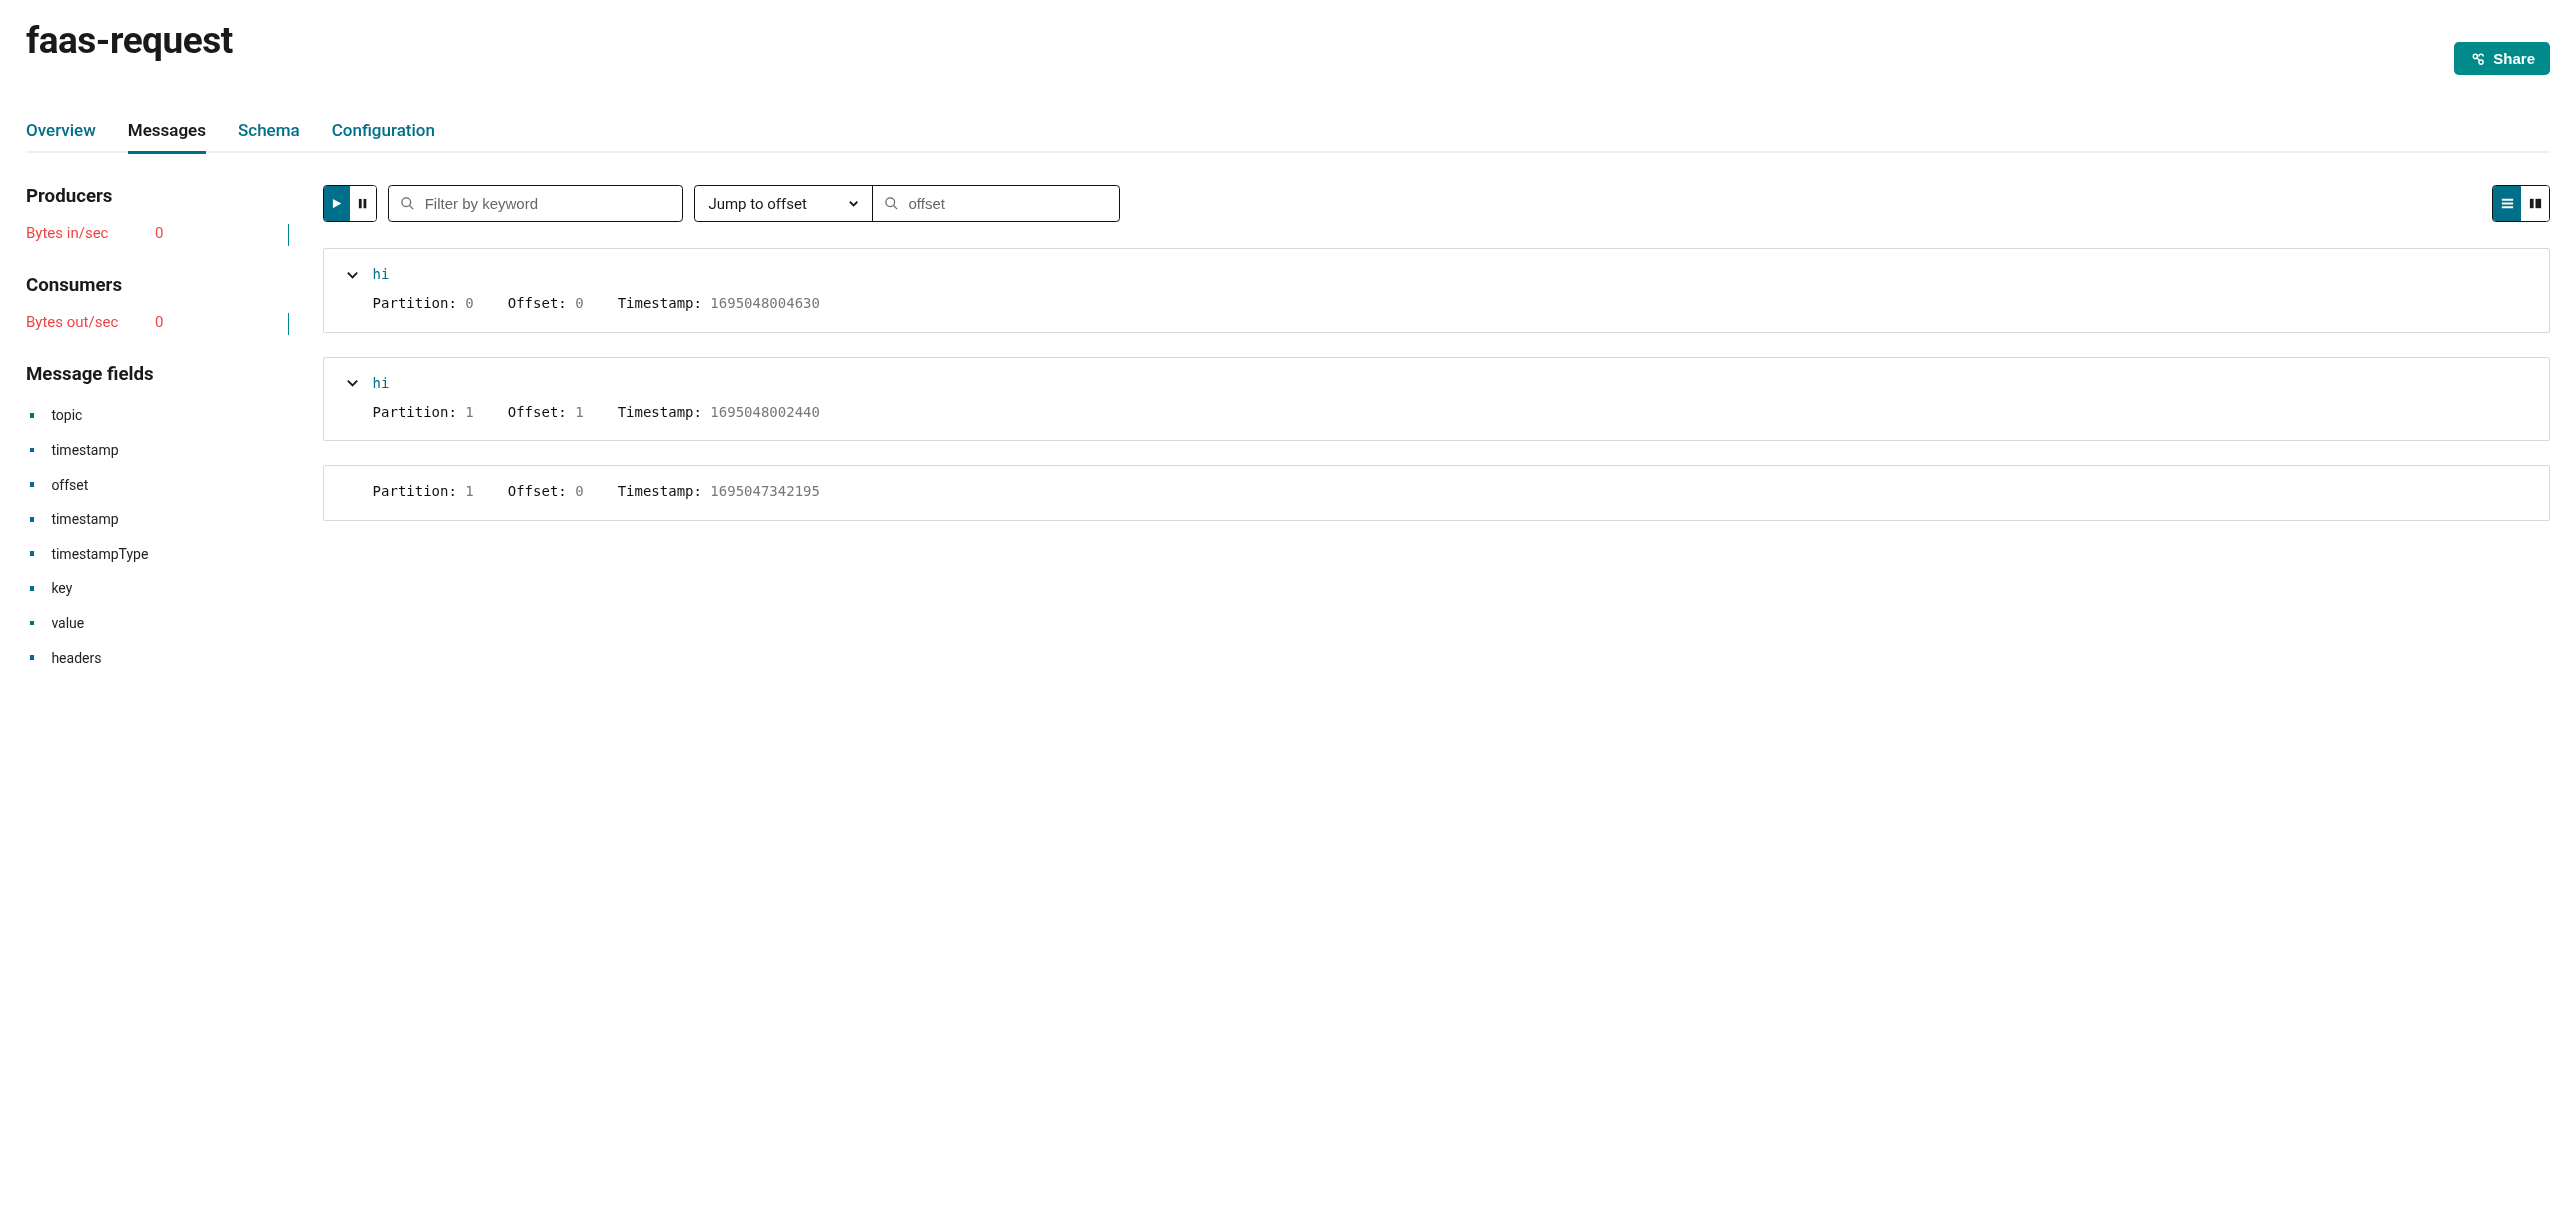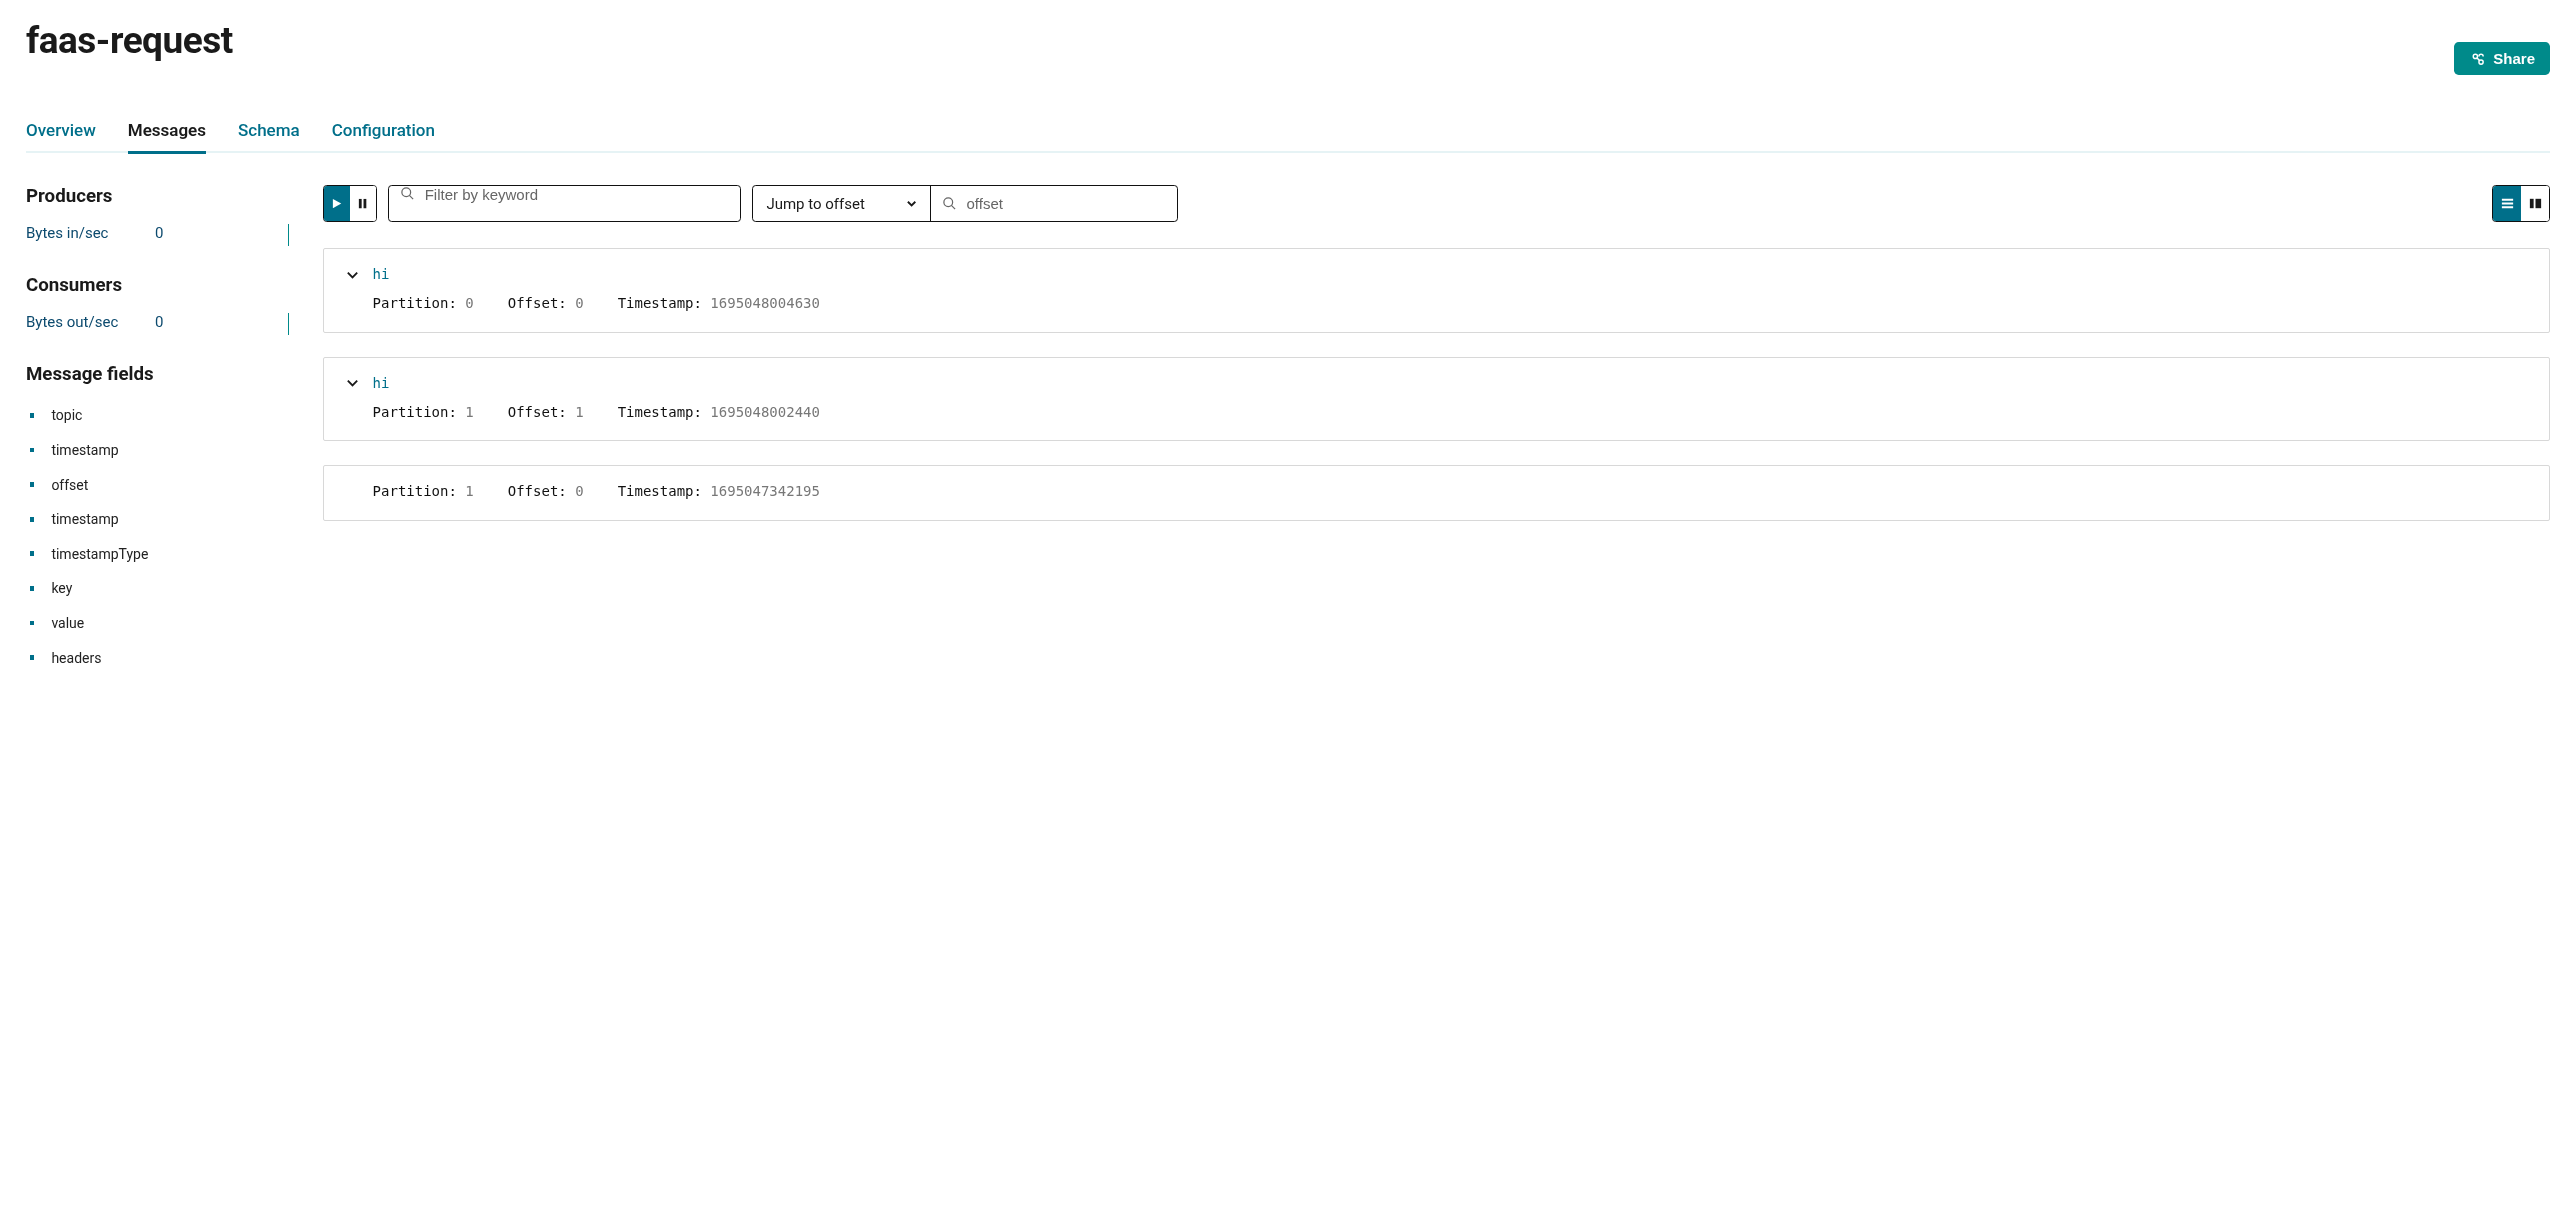--- a/index.html
+++ b/index.html
@@ -74,21 +74,21 @@
   .side-heading {
     font-size: 18.7px;
     font-weight: 700;
     color: #1a1a1a;
     margin-bottom: 13px;
   }
   .metric-row {
     display: flex;
     align-items: center;
     font-size: 15px;
-    color: #0c4a6e;
+    color: #ef4444;
     height: 26px;
   }
   .metric-label { width: 129px; }
   .metric-value { width: 37px; }
   .spark {
     margin-left: auto;
     width: 9.3px;
     height: 22.4px;
     border-left: 1.9px solid #008a8a;
     align-self: flex-end;
@@ -131,25 +131,25 @@
     width: 26px;
     display: flex;
     align-items: center;
     justify-content: center;
     background: #fff;
     cursor: pointer;
   }
   .pp-btn.active { background: #006f8a; color: #fff; }
   .pp-btn svg { width: 11.2px; height: 11.2px; }
   .filter-input {
-    width: 353px;
+    width: 295px;
     border: 0.9px solid #111;
     border-radius: 3.7px;
     display: flex;
-    align-items: flex-start;
+    align-items: center;
     padding: 0 11.2px;
     gap: 9.3px;
   }
   .filter-input input {
     border: none;
     outline: none;
     font-size: 15px;
     flex: 1;
     color: #333;
   }

